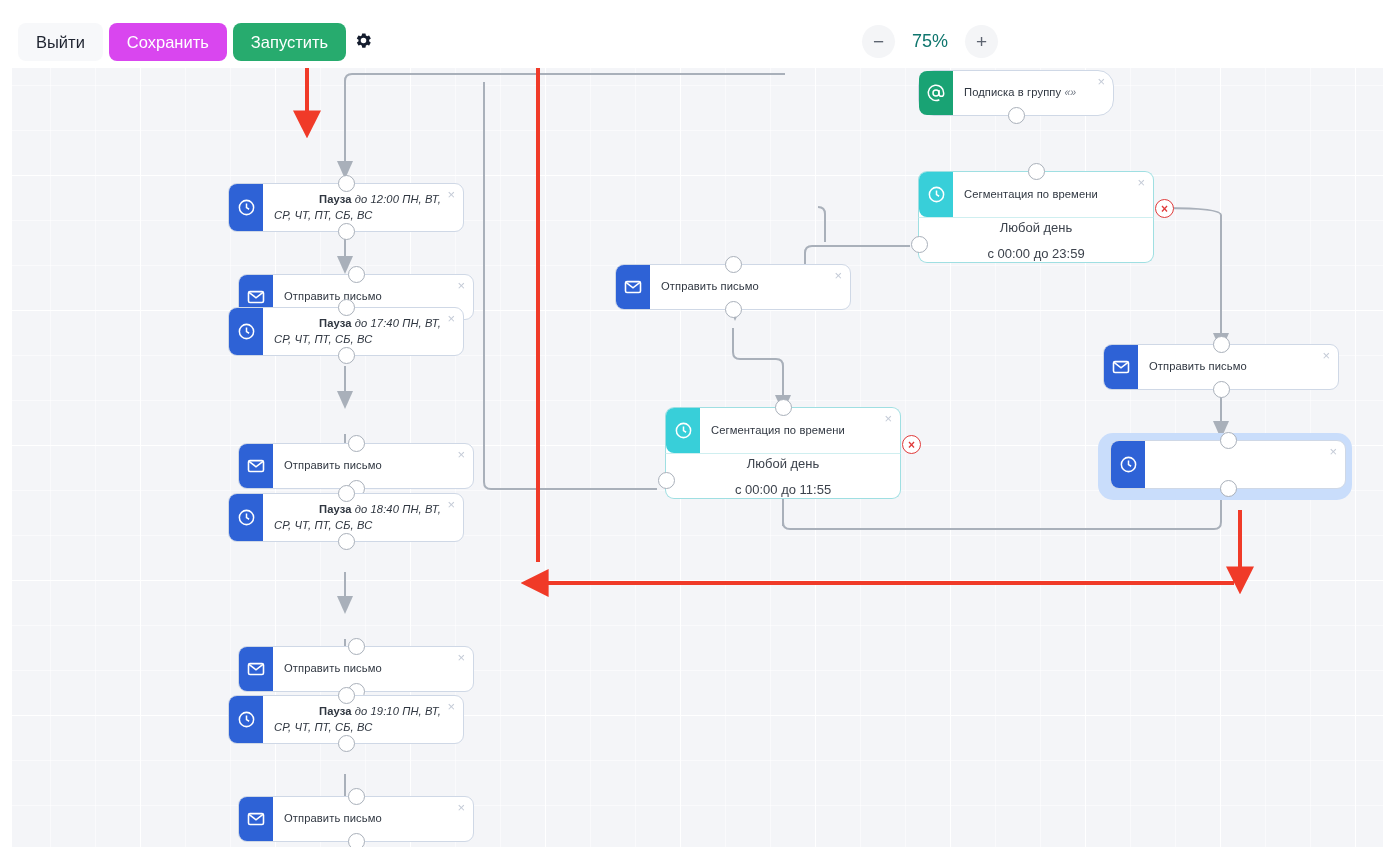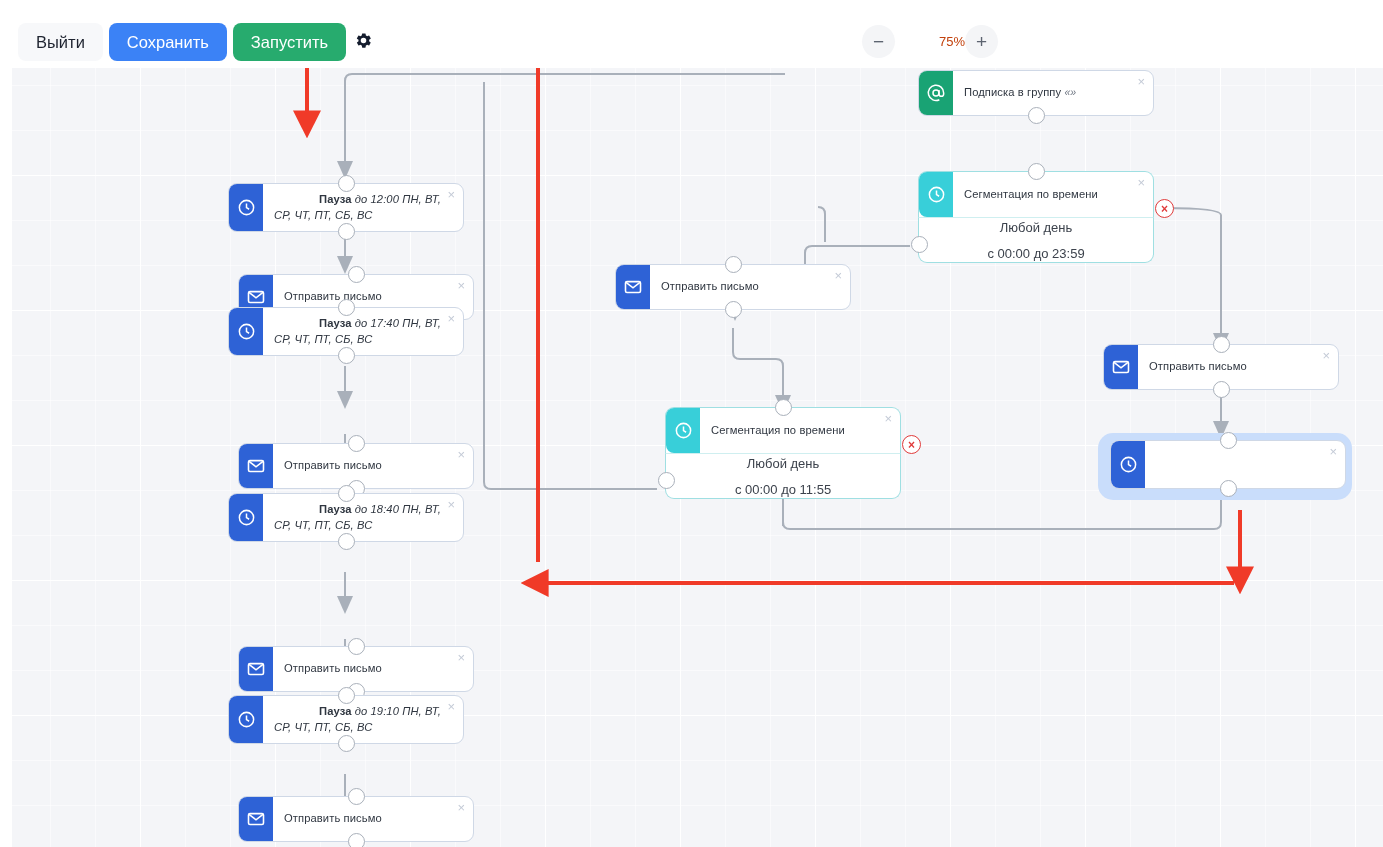--- a/index.html
+++ b/index.html
@@ -20,40 +20,40 @@
     z-index: 50;
   }
   .tb-left { display: flex; align-items: center; gap: 0px; padding-left: 18px; }
   .tb-btn {
     height: 38px; border: none; border-radius: 8px;
     font-family: "Liberation Sans", sans-serif;
     font-size: 16.5px; cursor: pointer;
     padding: 0 18px; line-height: 38px;
   }
   .tb-exit { background: #f7f8fa; color: #1f2430; margin-right: 6px; }
-  .tb-save { background: #3b82f6; color: #ffffff; margin-right: 6px; }
+  .tb-save { background: #d946ef; color: #ffffff; margin-right: 6px; }
   .tb-run  { background: #27ab6e; color: #ffffff; margin-right: 0; text-align: center; }
   .tb-gear {
     width: 34px; height: 34px; background: transparent; border: none;
     cursor: pointer; display: flex; align-items: center; justify-content: center;
     padding: 0;
   }
 
   .tb-zoom {
     position: absolute; left: 862px; top: 9px;
     display: flex; align-items: center; gap: 0px;
   }
   .zbtn {
     width: 33px; height: 33px; border-radius: 50%;
     background: #f4f5f7; border: none; cursor: pointer;
     display: flex; align-items: center; justify-content: center;
     color: #5d6470; font-size: 19px; line-height: 1; padding: 0;
   }
   .zlabel {
-    width: 70px; text-align: right; font-size: 13px; color: #c2410c;
+    width: 70px; text-align: center; font-size: 18px; color: #0f766e;
   }
 
   
   #canvas {
     position: absolute; left: 12px; top: 52px;
     width: 1371px; height: 795px;
     background-color: #f4f5f8;
     background-image:
       linear-gradient(to right, rgba(255,255,255,.95) 1px, transparent 1px),
       linear-gradient(to bottom, rgba(255,255,255,.95) 1px, transparent 1px),
@@ -361,21 +361,21 @@
           <span>Отправить письмо</span>
         </div>
         <span class="node-x">×</span>
       </div>
       <span class="port top"></span>
       <span class="port bot"></span>
     </div>
   </div>
 
   <div class="nodewrap" style="left:906px; top:18px; width:236px; height:46px;">
-    <div class="node" style="width:236px; height:46px;">
+    <div class="node" style="width:196px; height:46px;border-radius:16px;">
       <div class="node-strip strip-green">
         <svg width="20" height="20" viewBox="0 0 24 24" fill="none" stroke="#fff" stroke-width="1.8">
             <circle cx="12" cy="12" r="3.6"></circle>
             <path d="M15.6 8.4v4.8a2.8 2.8 0 0 0 5.6 0V12A9.2 9.2 0 1 0 16 20.1"></path>
           </svg>
       </div>
       <div class="node-body">
         <div class="node-label">
           <span>Подписка в группу</span>
           <span class="quo">«»</span>

